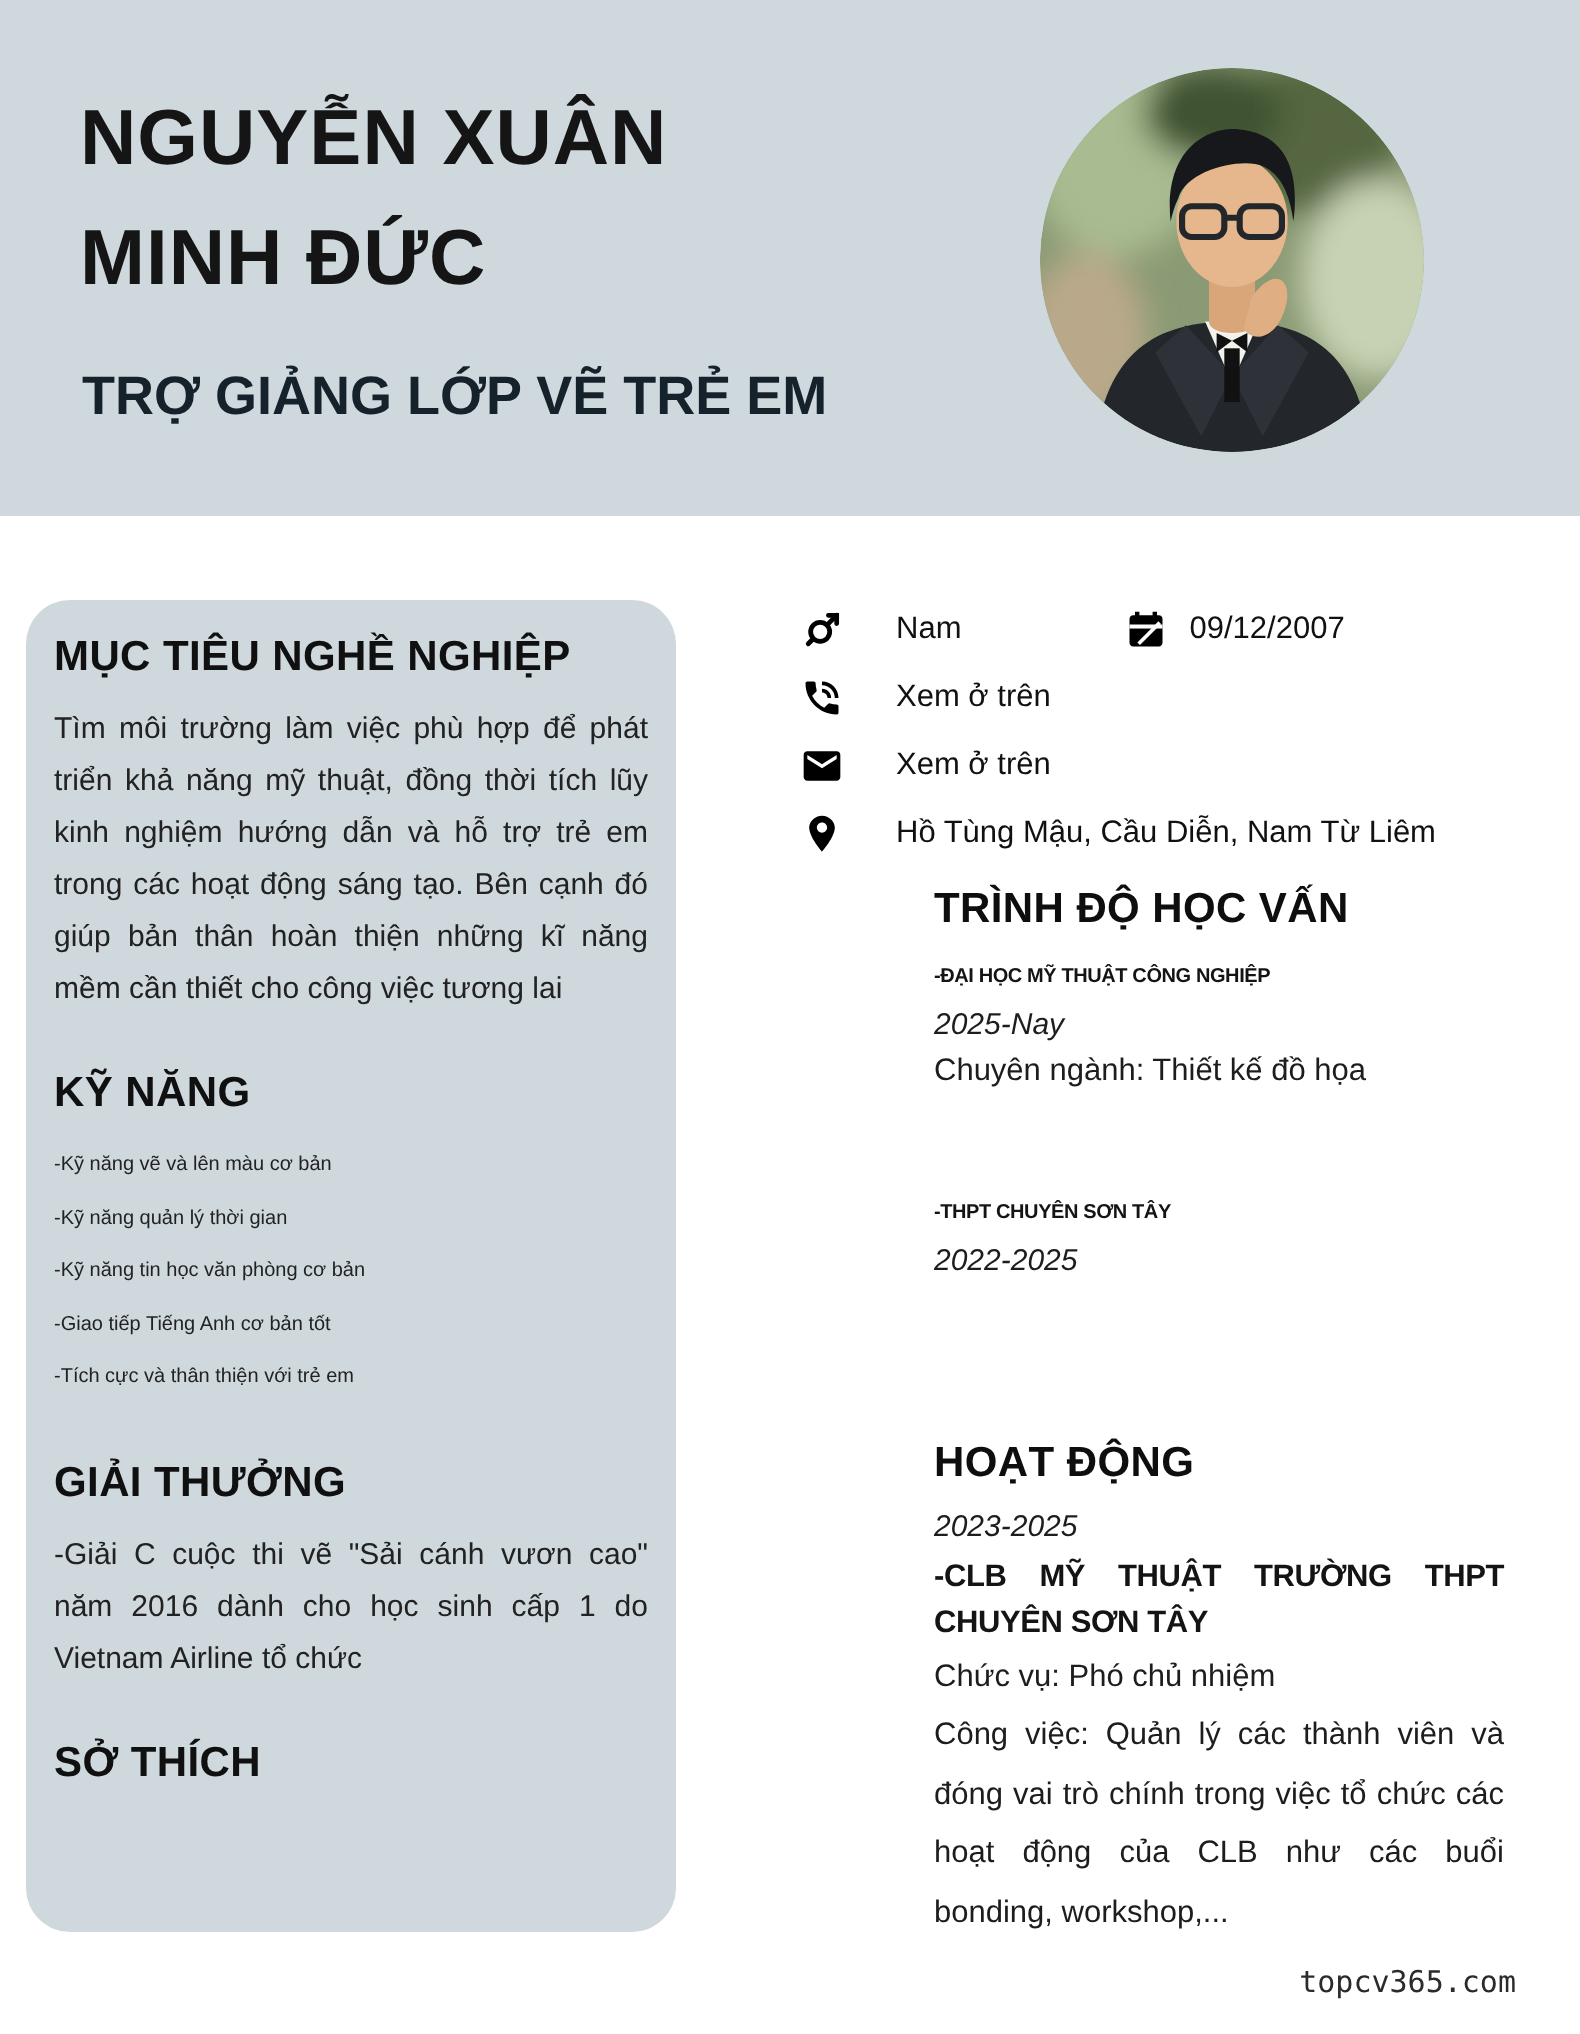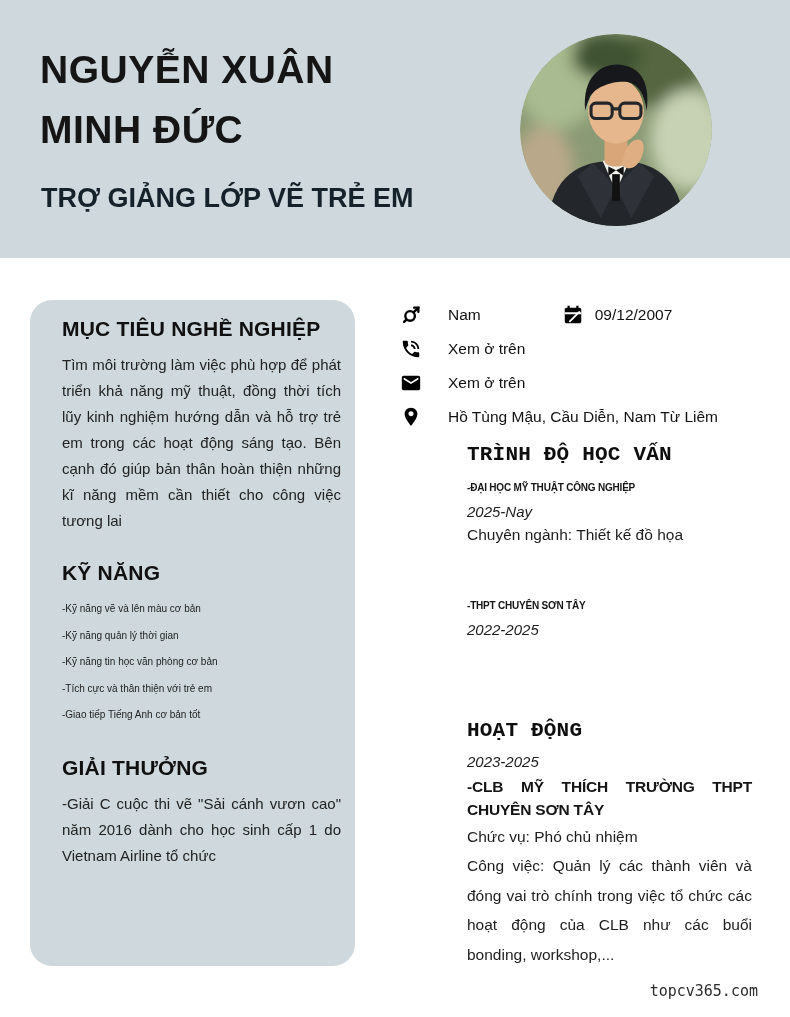--- a/index.html
+++ b/index.html
@@ -31,24 +31,24 @@
   }
   .photo-wrap {
     position: absolute; left: 520px; top: 34px;
     width: 192px; height: 192px; border-radius: 50%;
     overflow: hidden;
   }
   .photo-wrap svg { display: block; width: 100%; height: 100%; }
 
   
   .sidebar {
-    position: absolute; left: 30px; top: 300px;
+    position: absolute; left: 13px; top: 300px;
     width: 325px; height: 666px;
     background: #cfd9dd; border-radius: 22px;
-    padding: 17px 14px 14px 32px;
+    padding: 17px 14px 14px 14px;
   }
   .sb-title {
     font-size: 21px; font-weight: 800; color: #101010;
     margin-bottom: 11px; letter-spacing: 0.2px;
   }
   .sb-body {
     font-size: 15px; line-height: 26px;
     text-align: justify; color: #222;
   }
   .sb-list { list-style: none; }
@@ -70,21 +70,20 @@
   .c-col2 .icon { width: 22px; height: 22px; margin-right: 11px; }
   .c-col2 .icon svg { width: 22px; height: 22px; display: block; }
 
   
   .main-col {
     position: absolute; left: 467px; top: 443px; width: 285px;
   }
   .sec-title {
     font-size: 21px; font-weight: 800; color: #0e0e0e;
     letter-spacing: 0.2px;
-    font-family: Liberation Mono, monospace;
   }
   .school {
     font-size: 10px; font-weight: 700; color: #141414;
     margin-top: 10px; text-align: justify; line-height: 23px;
     letter-spacing: -0.2px;
   }
   .period {
     font-size: 15px; font-style: italic; color: #1d1d1d; margin-top: 4px;
   }
   .detail { font-size: 15.5px; color: #1d1d1d; margin-top: 6px; }
@@ -216,47 +215,48 @@
   <div>
     <div class="sb-title">MỤC TIÊU NGHỀ NGHIỆP</div>
     <div class="sb-body">Tìm môi trường làm việc phù hợp để phát triển khả năng mỹ thuật, đồng thời tích lũy kinh nghiệm hướng dẫn và hỗ trợ trẻ em trong các hoạt động sáng tạo. Bên cạnh đó giúp bản thân hoàn thiện những kĩ năng mềm cần thiết cho công việc tương lai</div>
   </div>
   <div class="sb-gap">
     <div class="sb-title">KỸ NĂNG</div>
     <ul class="sb-list">
       <li>-Kỹ năng vẽ và lên màu cơ bản</li>
       <li>-Kỹ năng quản lý thời gian</li>
       <li>-Kỹ năng tin học văn phòng cơ bản</li>
+      <li>-Giao tiếp Tiếng Anh cơ bản tốt</li>
       <li>-Tích cực và thân thiện với trẻ em</li>
-      <li>-Giao tiếp Tiếng Anh cơ bản tốt</li>
     </ul>
   </div>
   <div class="sb-gap">
     <div class="sb-title">GIẢI THƯỞNG</div>
     <div class="sb-body">-Giải C cuộc thi vẽ "Sải cánh vươn cao" năm 2016 dành cho học sinh cấp 1 do Vietnam Airline tổ chức</div>
   </div>
   <div class="sb-gap">
+    <div class="sb-title">SỞ THÍCH</div>
   </div>
 </div>
 
 <div class="main-col">
   <div>
     <div class="sec-title">TRÌNH ĐỘ HỌC VẤN</div>
     <div>
       <div class="school">-ĐẠI HỌC MỸ THUẬT CÔNG NGHIỆP</div>
       <div class="period">2025-Nay</div>
       <div class="detail">Chuyên ngành: Thiết kế đồ họa</div>
     </div>
     <div class="edu-entry-2">
       <div class="school">-THPT CHUYÊN SƠN TÂY</div>
       <div class="period">2022-2025</div>
     </div>
   </div>
   <div>
     <div class="sec-title act-title">HOẠT ĐỘNG</div>
     <div class="period act-period">2023-2025</div>
-    <div class="org">-CLB MỸ THÍCH TRƯỜNG THPT CHUYÊN SƠN TÂY</div>
+    <div class="org">-CLB MỸ THUẬT TRƯỜNG THPT CHUYÊN SƠN TÂY</div>
     <div class="role">Chức vụ: Phó chủ nhiệm</div>
     <div class="desc">Công việc: Quản lý các thành viên và đóng vai trò chính trong việc tổ chức các hoạt động của CLB như các buổi bonding, workshop,...</div>
   </div>
 </div>
 
 <div class="watermark">topcv365.com</div>
 
 </body></html>

